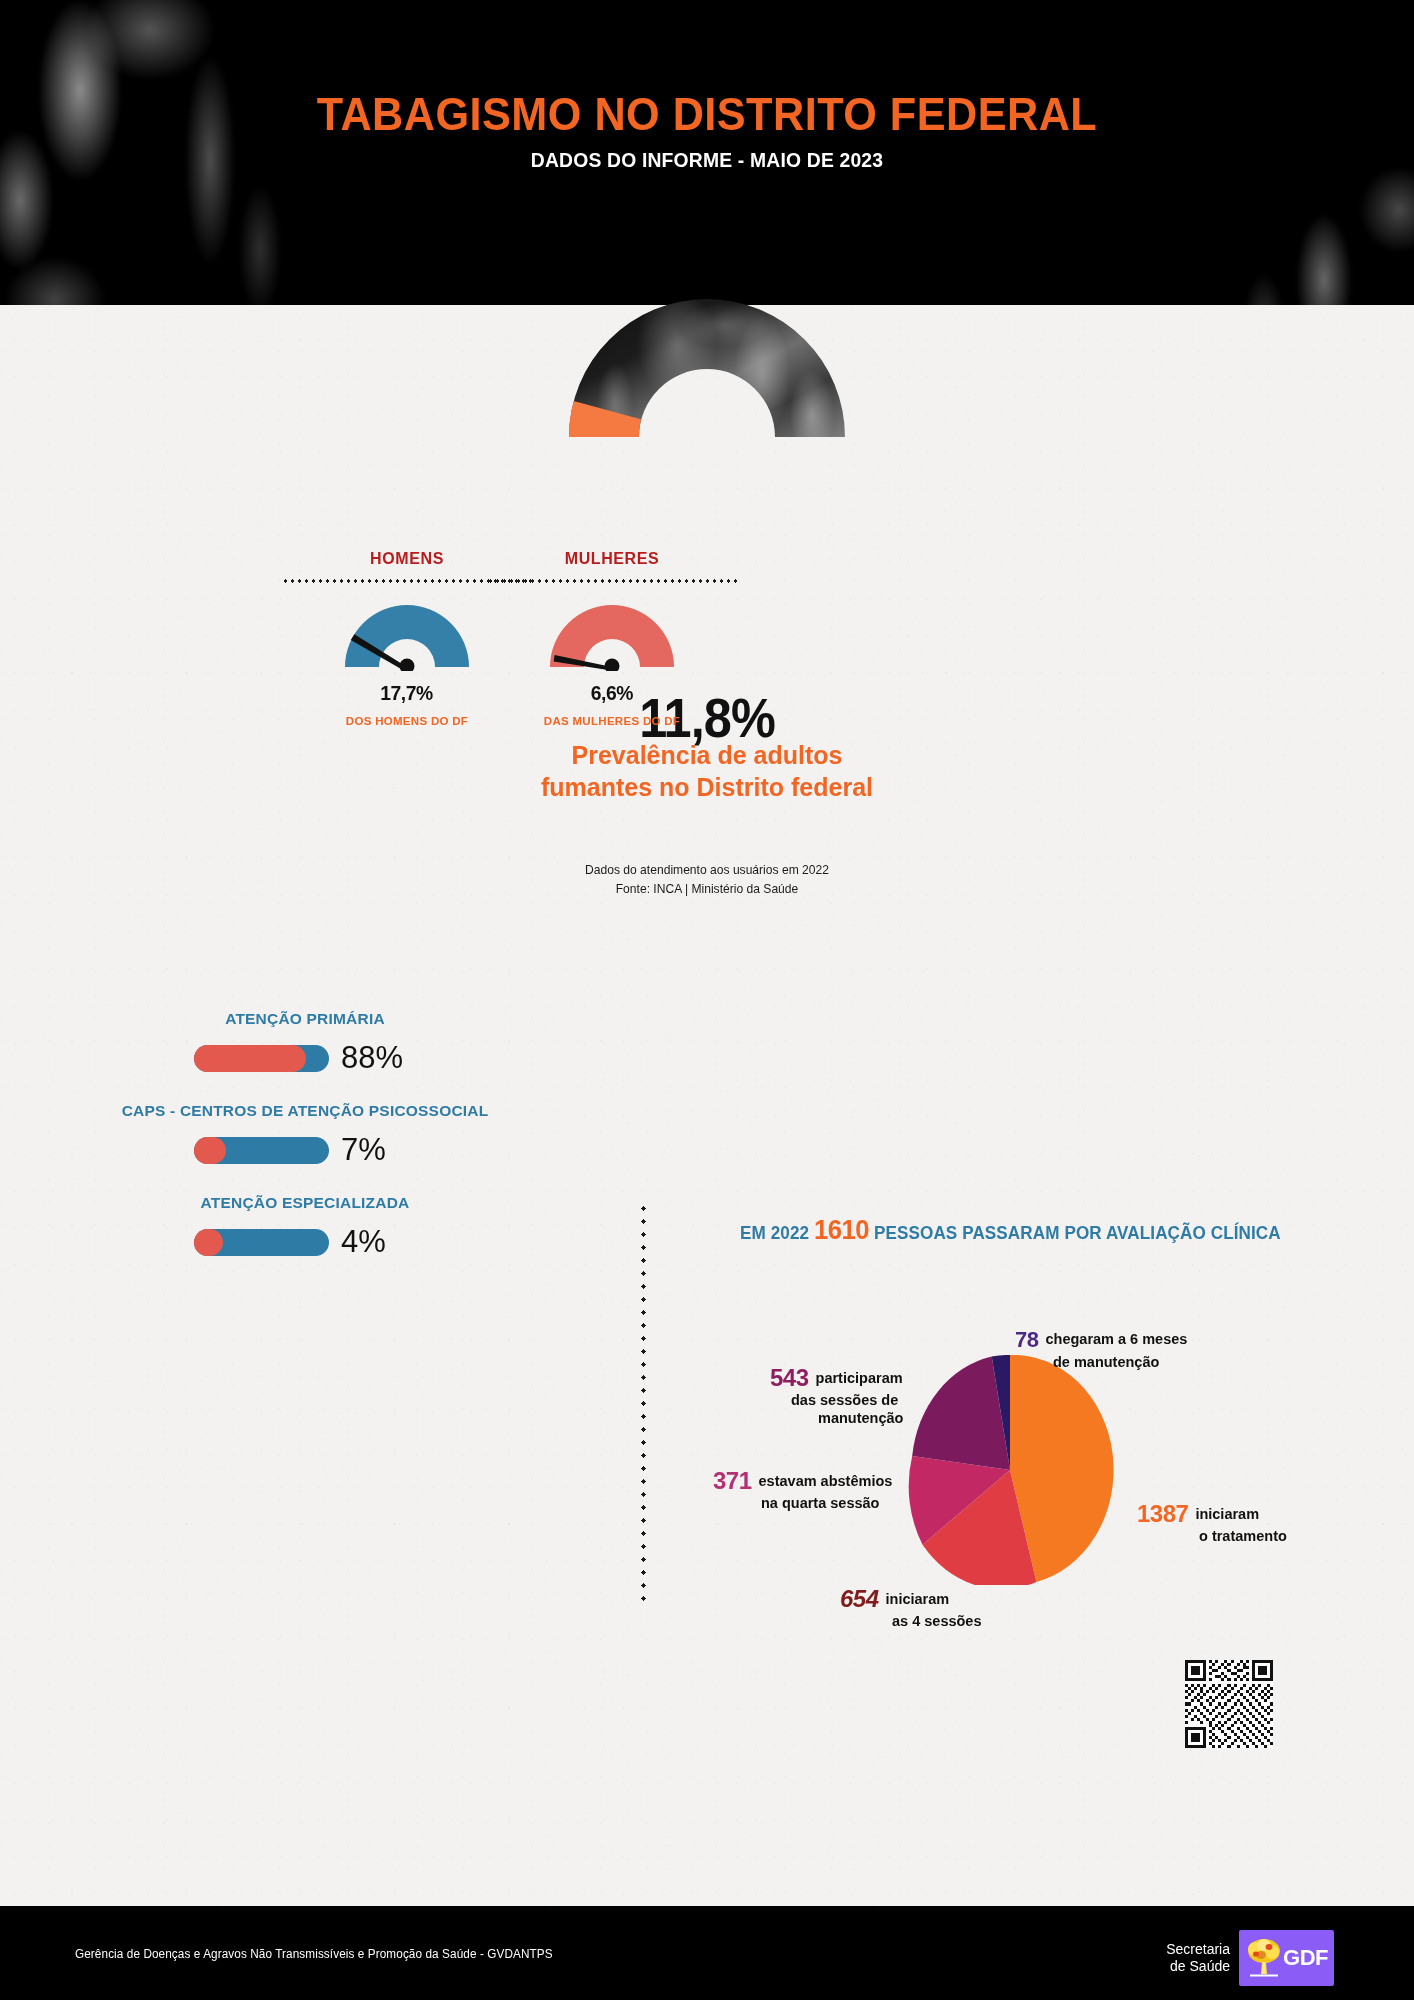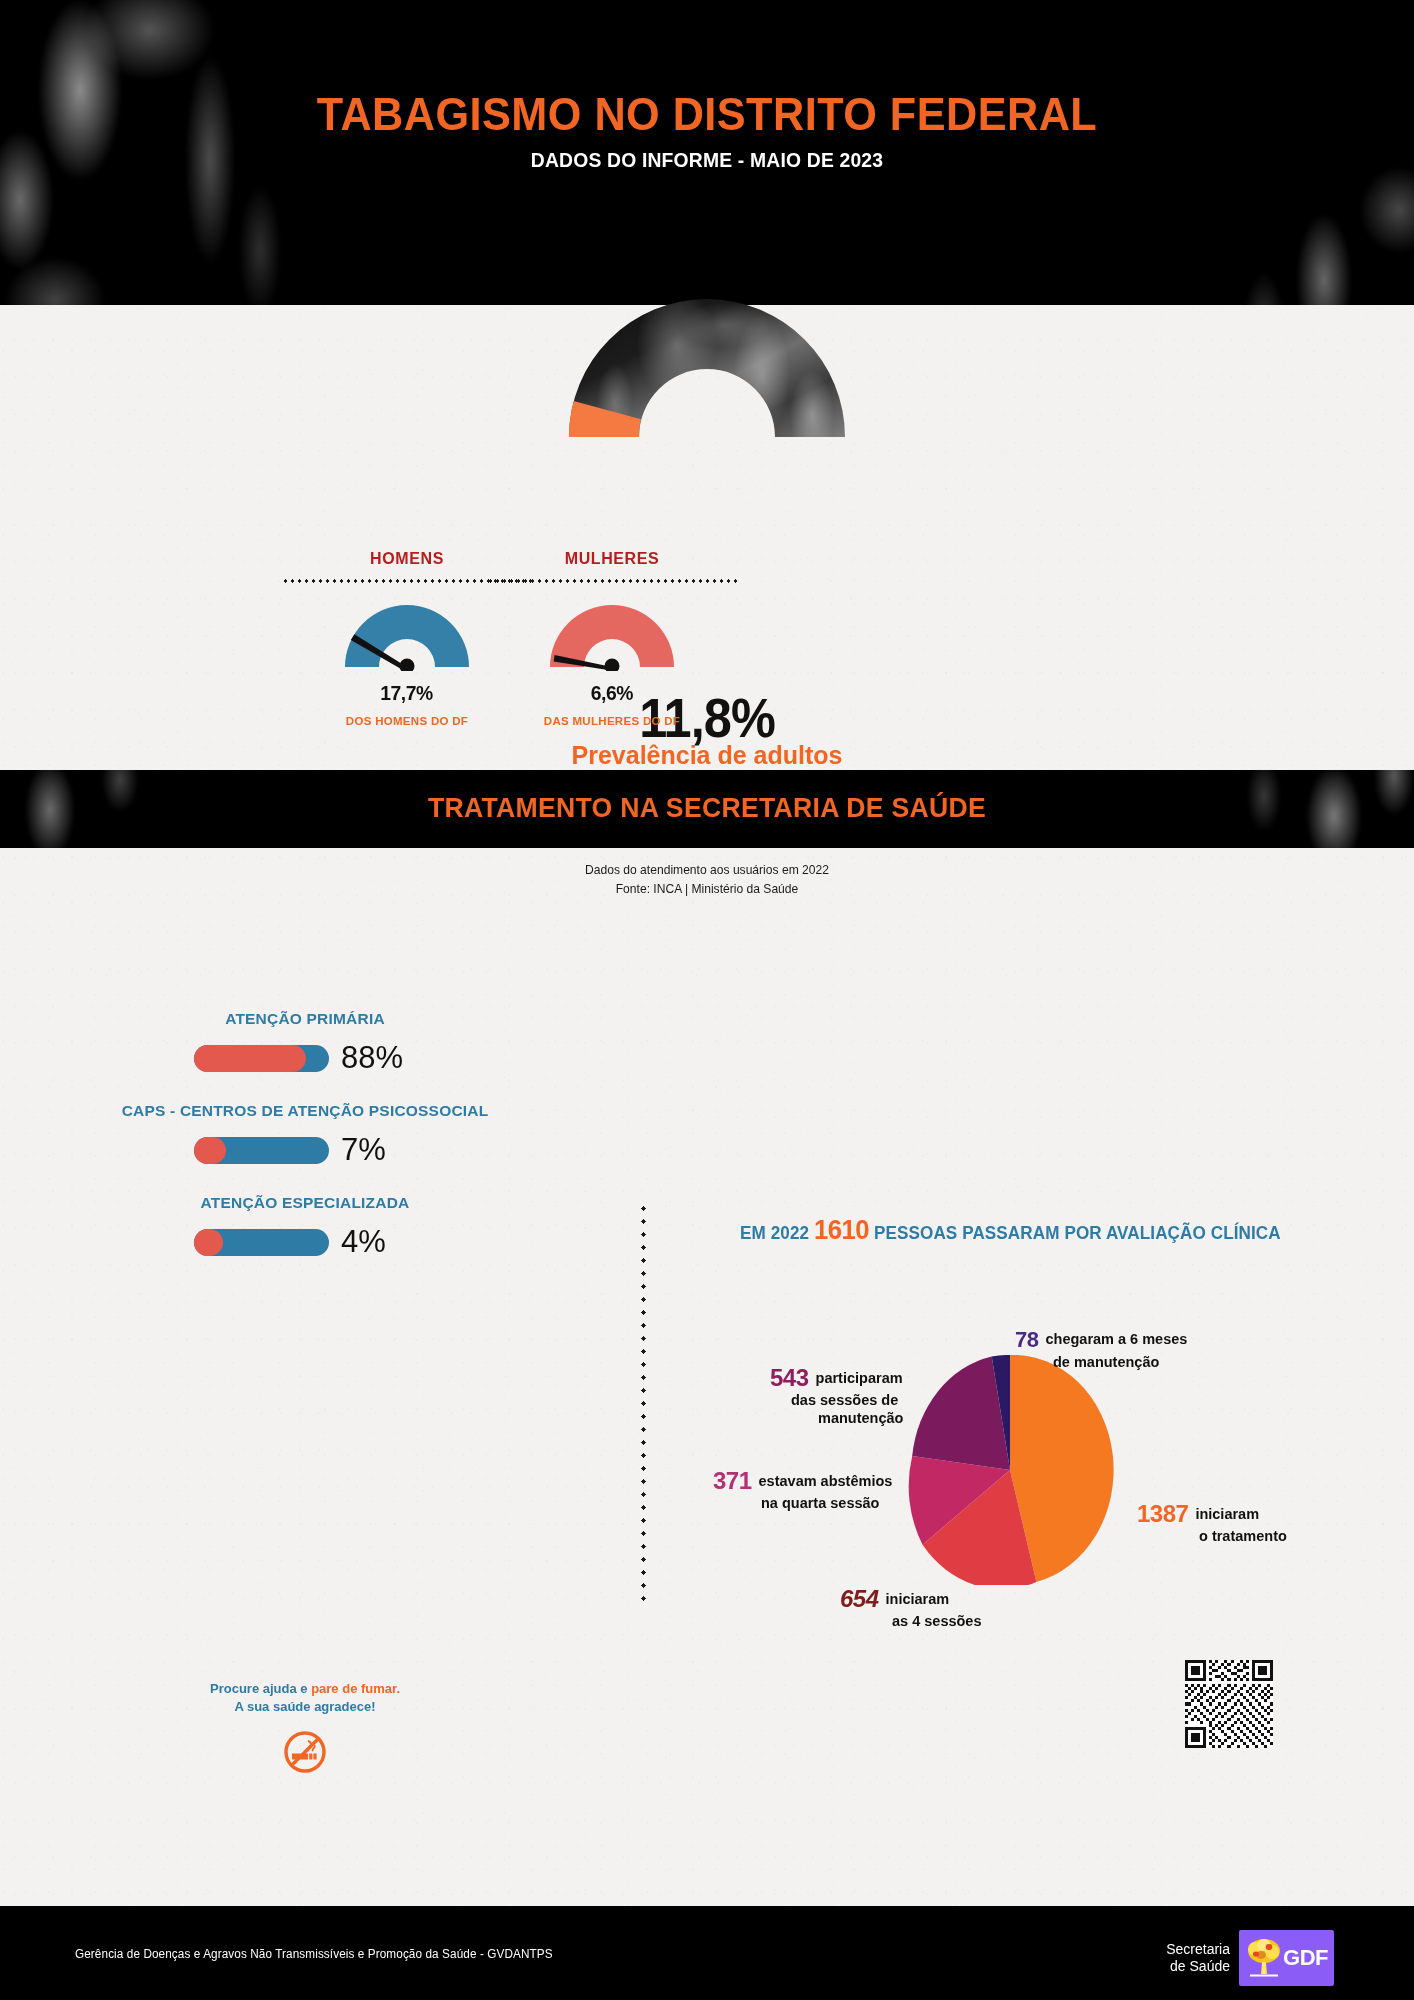--- a/index.html
+++ b/index.html
@@ -288,25 +288,20 @@
 
       <g>
         <path d="M 66 68 L 8.6 55.9 L 7.6 62.4 L 62 71 Z" fill="#111"></path>
         <circle cx="66" cy="67" r="7.5" fill="#111"></circle>
       </g>
     </svg>
     <div><span class="gender-pct">6,6%</span></div>
     <div class="gender-cap">DAS MULHERES DO DF</div>
   </div>
 
-  <div class="band2">
-    <div class="bsmokeL"></div>
-    <div class="bsmokeR"></div>
-    <div class="band2-title">TRATAMENTO NA SECRETARIA DE SAÚDE</div>
-  </div>
 
   <div class="source">
     <span>Dados do atendimento aos usuários em 2022</span><br>
     <span>Fonte: INCA | Ministério da Saúde</span>
   </div>
 
   <div class="bars">
 
     <div class="bar-label">ATENÇÃO PRIMÁRIA</div>
     <div class="bar-row">
@@ -379,35 +374,20 @@
     <span class="num inline-num">371</span><span>estavam abstêmios</span><br>
     <span style="margin-left:48px;display:inline-block">na quarta sessão</span>
   </div>
 
   <div class="plab lab543">
     <span class="num inline-num">543</span><span>participaram</span><br>
     <span style="margin-left:21px;display:inline-block">das sessões de</span><br>
     <span style="margin-left:48px;display:inline-block">manutenção</span>
   </div>
 
-  <div class="help">
-    <div class="help-t1">
-      <span>Procure ajuda e </span><span class="or">pare de fumar.</span><br>
-      <span>A sua saúde agradece!</span>
-    </div>
-    <svg class="nosmoke" width="46" height="46" viewBox="0 0 46 46">
-      <circle cx="23" cy="23" r="19" fill="none" stroke="#F26522" stroke-width="3.4"></circle>
-      <rect x="10" y="24.5" width="16" height="6" fill="#F26522"></rect>
-      <rect x="27.2" y="24.5" width="3.2" height="6" fill="#F26522"></rect>
-      <rect x="31.4" y="24.5" width="3.2" height="6" fill="#F26522"></rect>
-      <path d="M26 21.5 c0-3 3-3.6 3-6.2 0-1.6-1-2.6-2.2-3.1" fill="none" stroke="#F26522" stroke-width="2.1" stroke-linecap="round"></path>
-      <path d="M30.6 21.5 c0-2.2 2.2-2.8 2.2-4.6" fill="none" stroke="#F26522" stroke-width="1.8" stroke-linecap="round"></path>
-      <line x1="10.5" y1="35.5" x2="35.5" y2="10.5" stroke="#F26522" stroke-width="3.4"></line>
-    </svg>
-  </div>
 
 
   <svg class="qr" width="88" height="88" viewBox="0 0 29 29" shape-rendering="crispEdges">
     <rect width="29" height="29" fill="#fff"></rect>
     <g fill="#111">
       <path d="M0 0h7v7H0z"></path>
         <path d="M1 1h5v5H1z" fill="#fff"></path>
         <path d="M2 2h3v3H2z"></path>
       <path d="M22 0h7v7h-7z"></path>
         <path d="M23 1h5v5h-5z" fill="#fff"></path>

